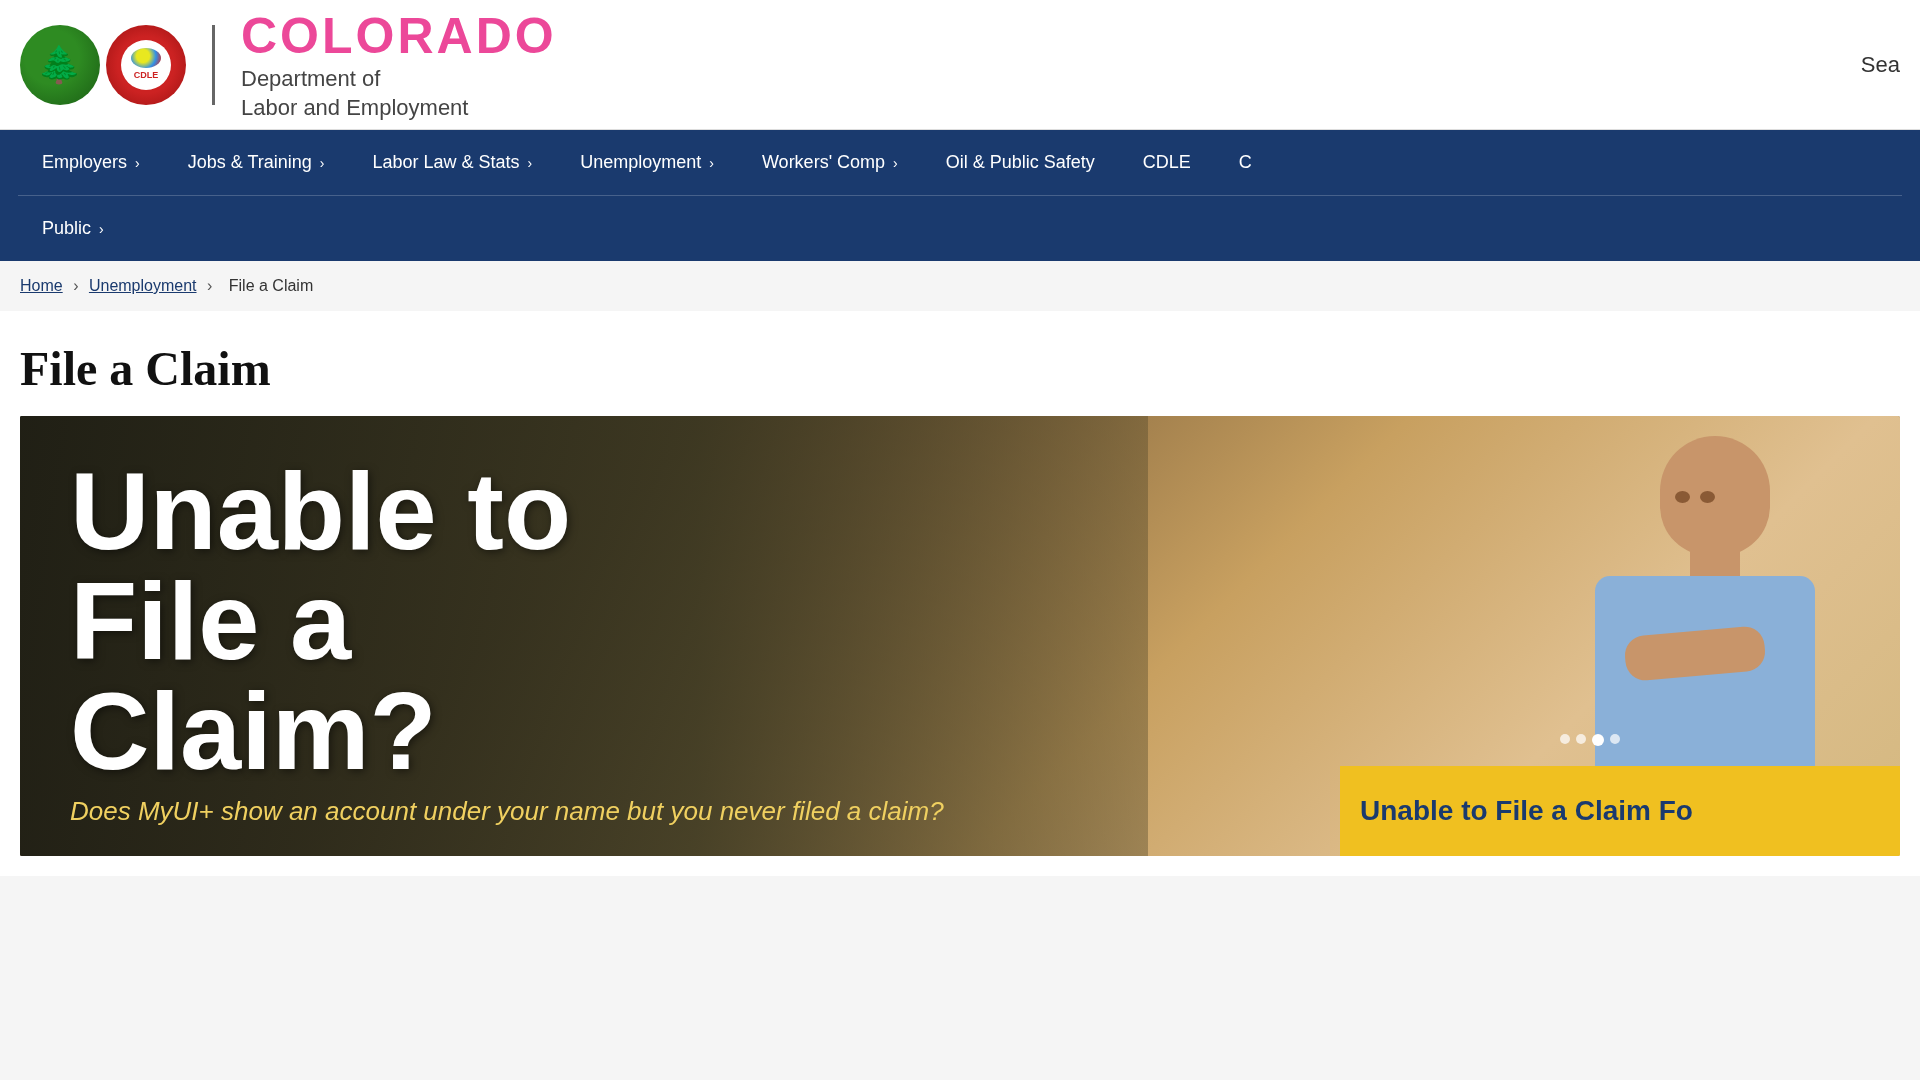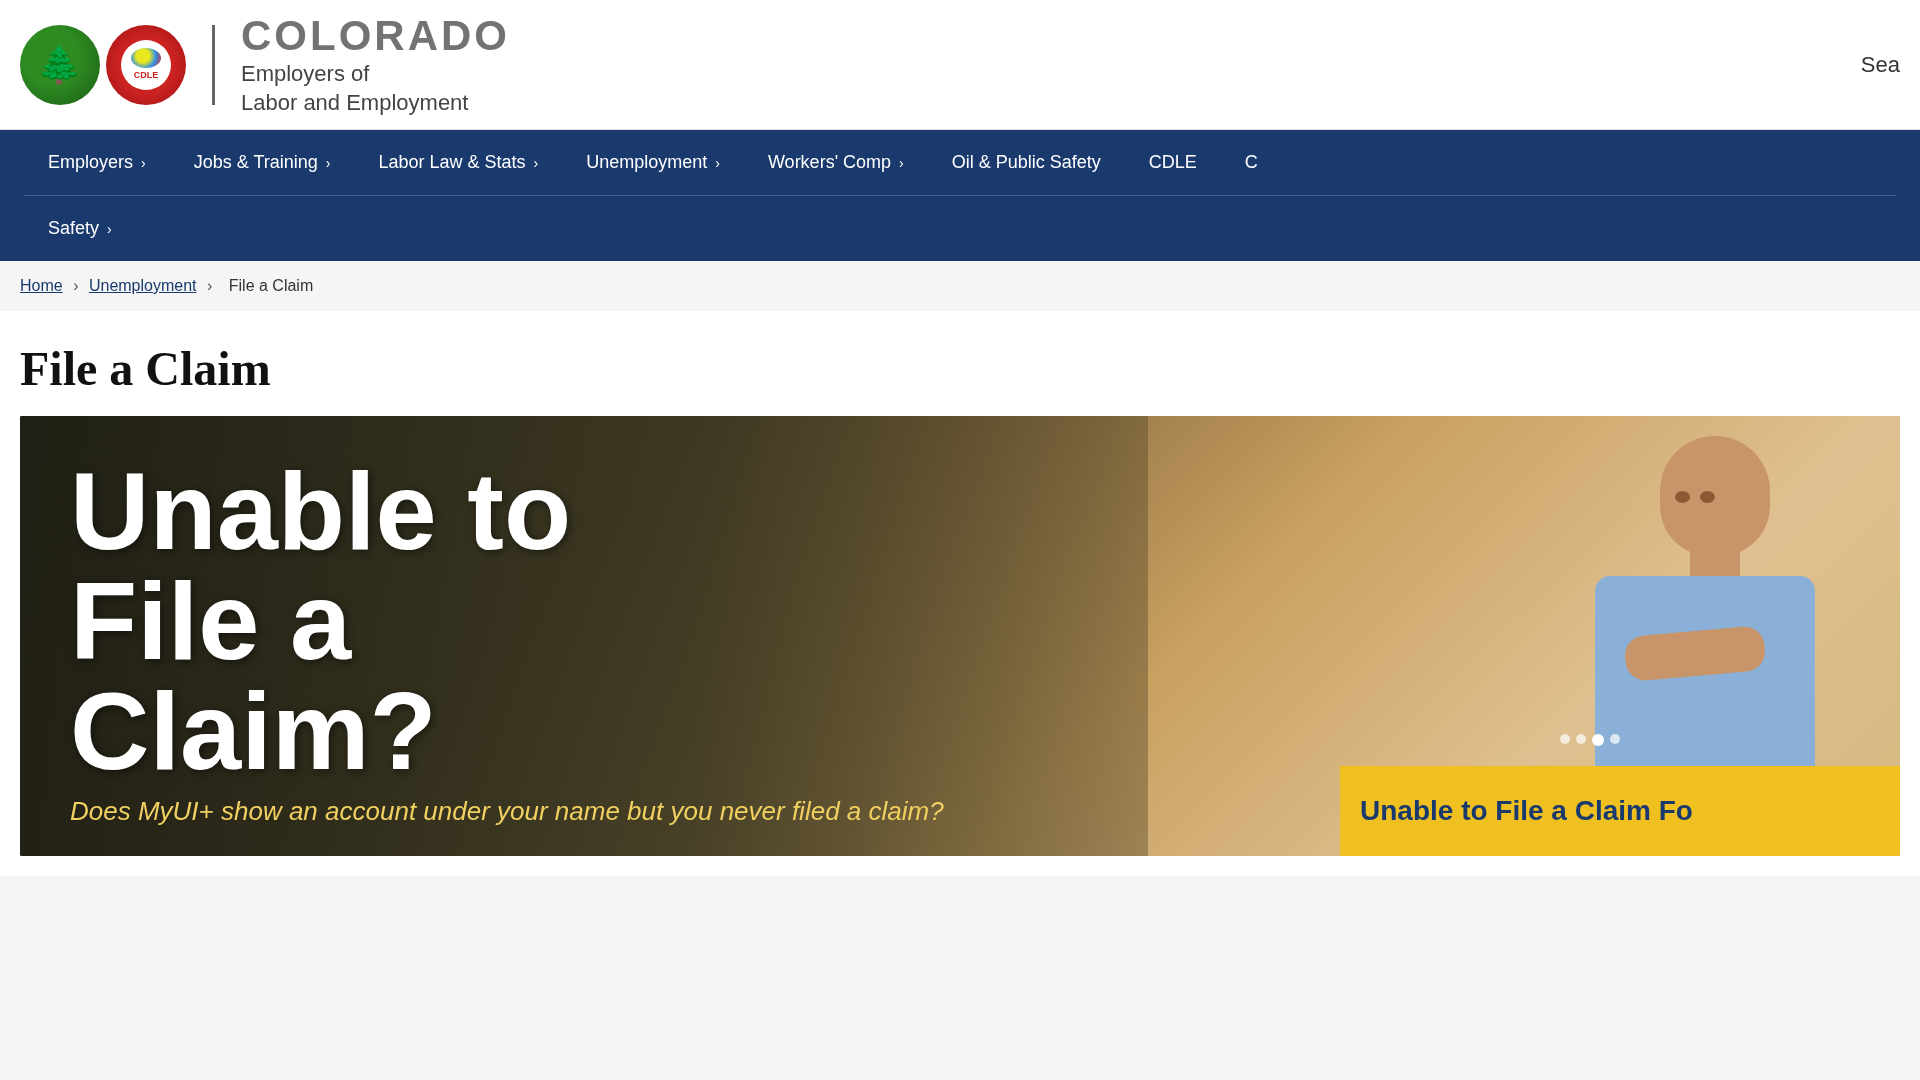--- a/index.html
+++ b/index.html
@@ -48,40 +48,40 @@
       font-weight: bold;
       line-height: 1.1;
     }
     .divider-line {
       width: 3px;
       height: 80px;
       background: #666;
       margin: 0 10px;
     }
     .logo-text-area h1 {
-      font-size: 42px;
+      font-size: 50px;
       font-weight: bold;
-      color: #737373;
+      color: #ec4899;
       letter-spacing: 3px;
     }
     .logo-text-area p {
       font-size: 22px;
       color: #444;
       font-weight: normal;
       line-height: 1.3;
     }
     .header-search {
       font-size: 22px;
       color: #333;
     }
 
     
     .nav-bar {
       background: #1a3a6e;
-      padding: 0 24px;
+      padding: 0 18px;
     }
     .nav-row-1 {
       display: flex;
       align-items: stretch;
     }
     .nav-item {
       color: #fff;
       padding: 22px 24px;
       font-size: 18px;
       font-weight: 500;
@@ -217,21 +217,21 @@
             <div style="width:30px;height:20px;border-radius:50%;background:radial-gradient(circle at 40% 40%,#e8e820 30%,#3090e8 60%,#cc3030 90%);margin-bottom:3px;"></div>
             <div class="cdle-text" style="color:#cc2222;font-size:9px;font-weight:bold;">CDLE</div>
           </div>
         </div>
       </div>
     </div>
     <div class="divider-line"></div>
     <div class="logo-text-area">
       <h1>COLORADO</h1>
       <p>
-        <span>Employers of</span><br>
+        <span>Department of</span><br>
         <span>Labor and Employment</span>
       </p>
     </div>
   </div>
   <div class="header-search">
     <span>Sea</span>
   </div>
 </header>
 
 <nav class="nav-bar">
@@ -261,21 +261,21 @@
     </a>
     <a class="nav-item">
       <span>CDLE</span>
     </a>
     <a class="nav-item">
       <span>C</span>
     </a>
   </div>
   <div class="nav-row-2">
     <a class="nav-item">
-      <span>Safety</span>
+      <span>Public</span>
       <span class="nav-chevron">›</span>
     </a>
   </div>
 </nav>
 
 <div class="breadcrumb">
   <a href="#">Home</a>
   <span> › </span>
   <a href="#">Unemployment</a>
   <span> › </span>

